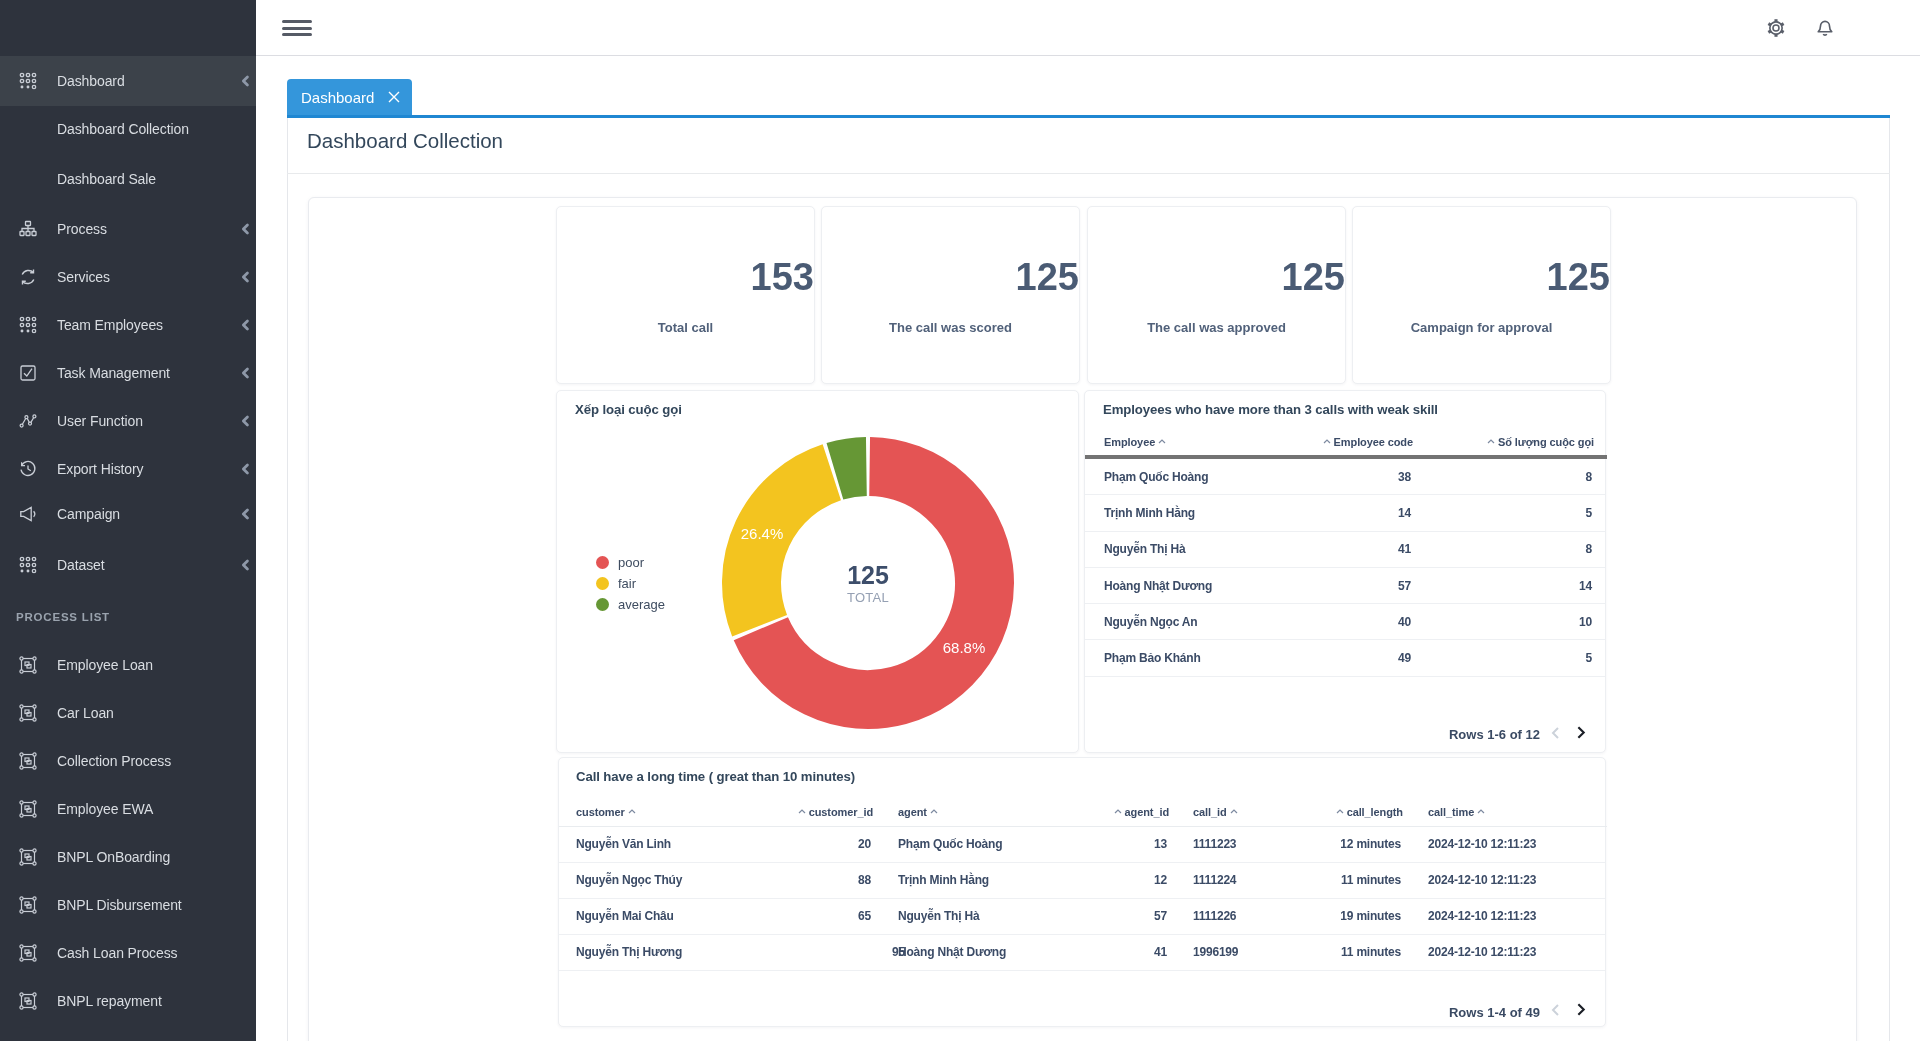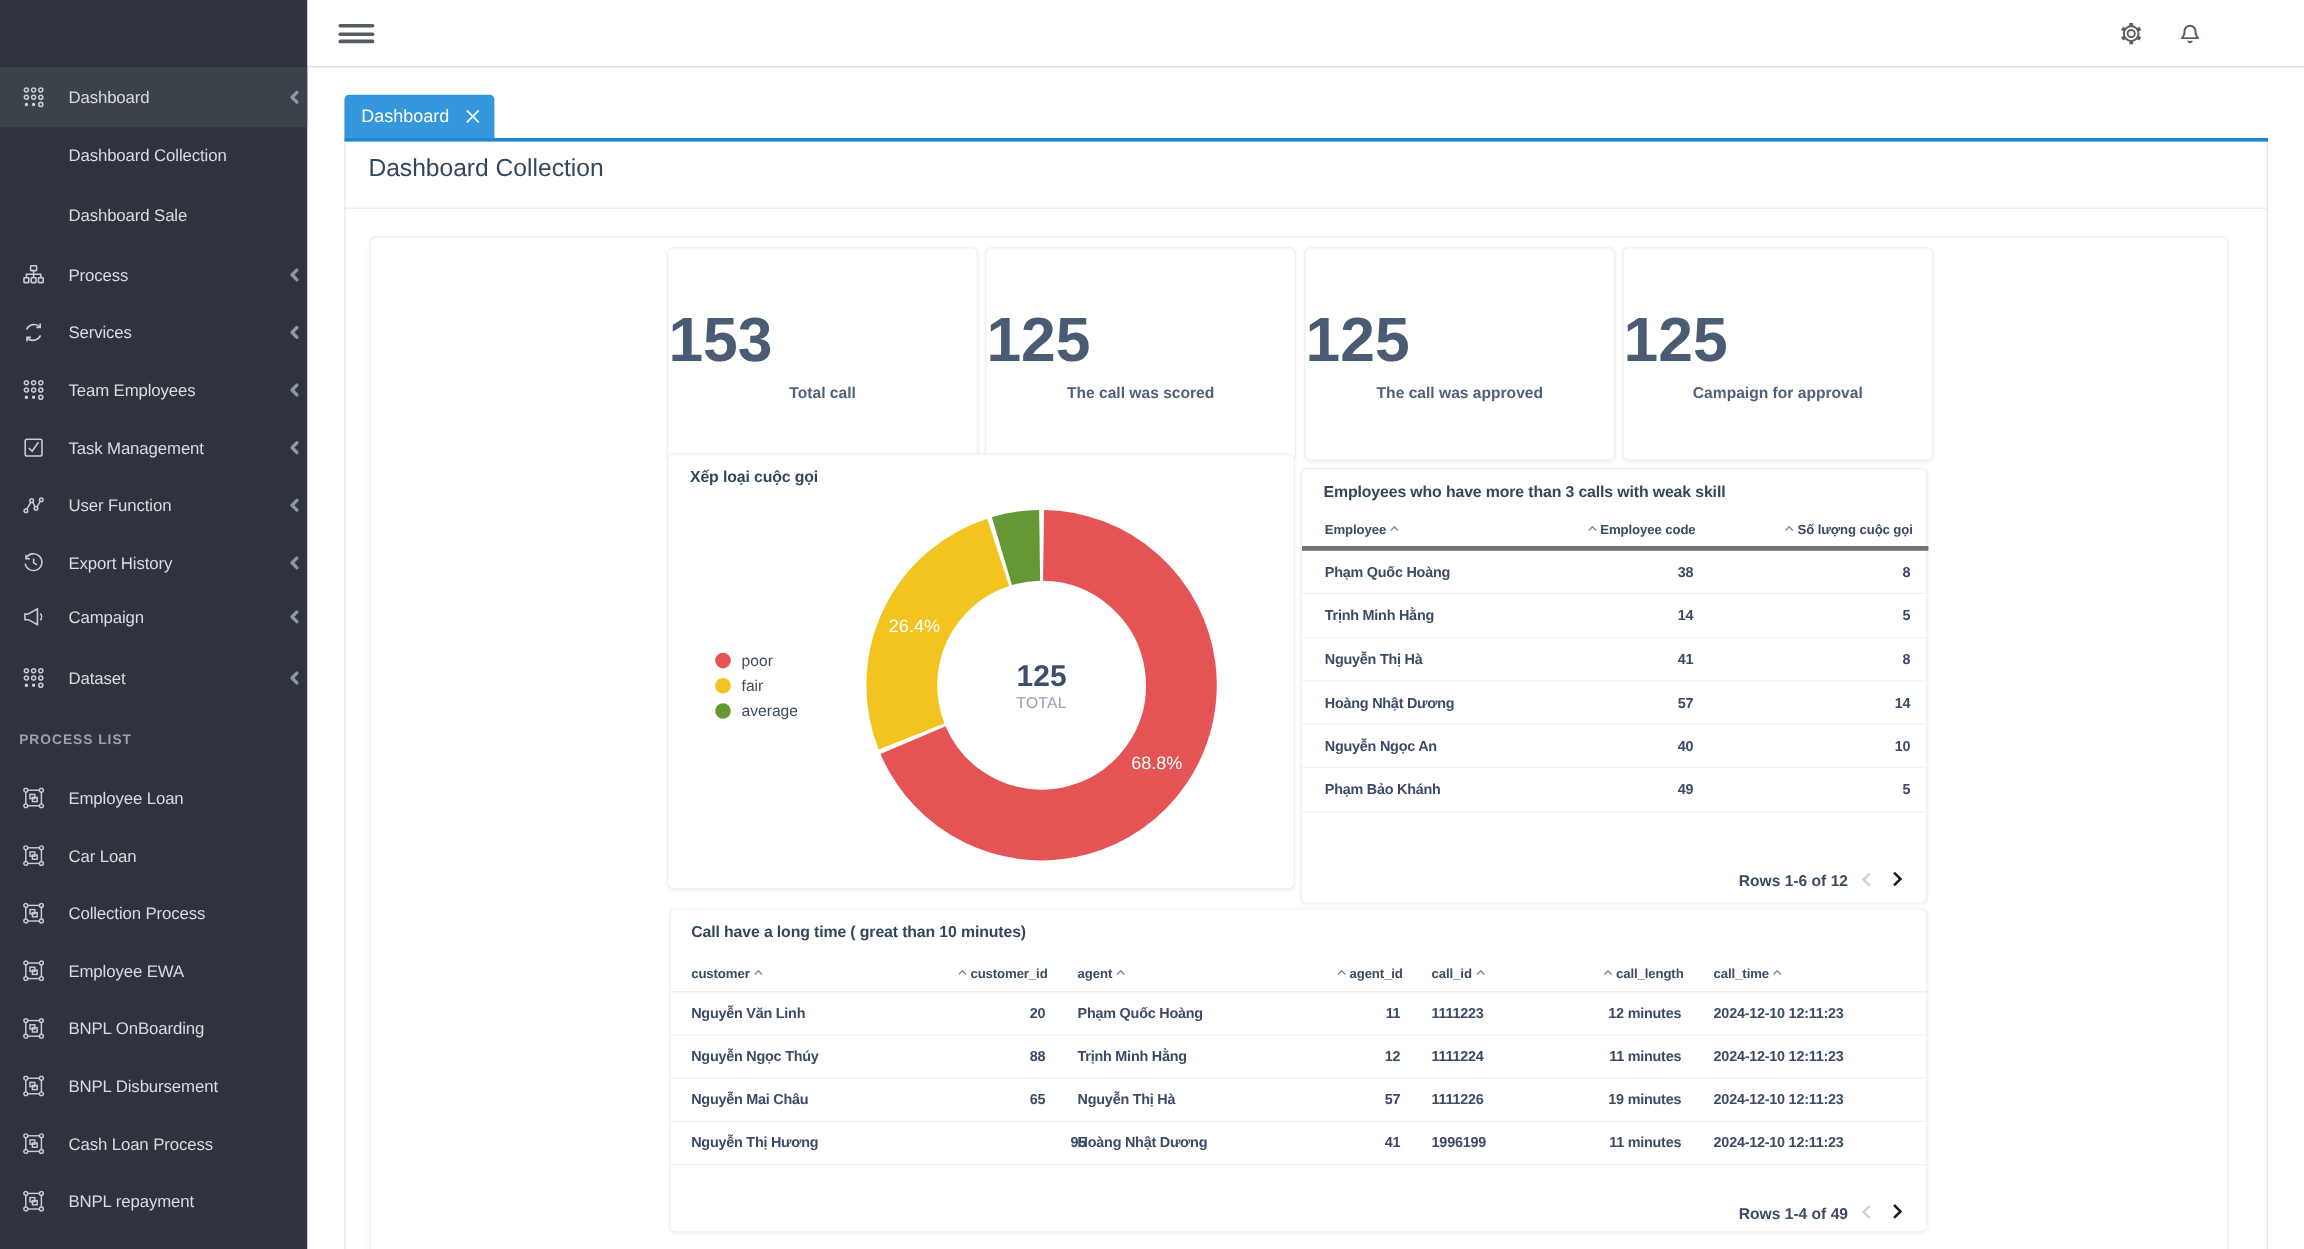--- a/index.html
+++ b/index.html
@@ -42,22 +42,22 @@
   border-bottom:1px solid #e8eaec; }
 #pagetitle h1 { position:absolute; left:20px; top:11px; font-size:20.5px;
   font-weight:500; color:#33475b; line-height:24px; }
 #bigpanel { position:absolute; left:308px; top:197px; width:1549px; height:900px;
   background:#fff; border:1px solid #e9ebef; border-radius:6px;
   box-shadow:0 1px 4px rgba(30,40,70,0.05); }
 
 
 .card { position:absolute; background:#fff; border:1px solid #edeff2;
   border-radius:5px; box-shadow:0 1px 3px rgba(30,40,70,0.05); }
-.statnum { position:absolute; left:0; width:100%; text-align:left; top:51px;
-  font-size:52px; font-weight:bold; color:#4a5b74; line-height:1; }
+.statnum { position:absolute; left:0; width:100%; text-align:right; top:51px;
+  font-size:38px; font-weight:bold; color:#4a5b74; line-height:1; }
 .statcap { position:absolute; left:0; width:100%; text-align:center; top:113px;
   font-size:13px; font-weight:bold; color:#51617a; }
 .ctitle { position:absolute; left:18px; top:11px; font-size:13.2px; font-weight:bold;
   color:#33475b; letter-spacing:-0.1px; }
 
 
 .thead-t { font-size:11px !important; color:#4c5b72; letter-spacing:-0.1px !important;}
 .trow { position:absolute; left:0; width:100%; border-bottom:1px solid #eef0f3; }
 .tcell { position:absolute; top:50%; transform:translateY(-50%); font-size:12px;
   font-weight:bold; color:#3b4b66; letter-spacing:-0.2px; white-space:nowrap; }
@@ -347,21 +347,21 @@
     <div class="card" style="left:1087px;top:206px;width:259px;height:178px;">
       <div class="statnum">125</div>
       <div class="statcap">The call was approved</div>
     </div>
     <div class="card" style="left:1352px;top:206px;width:259px;height:178px;">
       <div class="statnum">125</div>
       <div class="statcap">Campaign for approval</div>
     </div>
   </div>
 
-<div class="card" id="donutcard" style="left:556px;top:378px;width:523px;height:363px;">
+<div class="card" id="donutcard" style="left:556px;top:390px;width:523px;height:363px;">
   <div class="ctitle">Xếp loại cuộc gọi</div>
   <svg class="abs" style="left:0;top:0" width="523" height="363" viewBox="0 0 523 363">
     <path d="M 312.63 75.51 A 116.5 116.5 0 1 1 203.84 237.71" stroke="#e45454" stroke-width="59" fill="none"></path>
     <path d="M 202.61 234.70 A 116.5 116.5 0 0 1 274.81 81.26" stroke="#f3c41f" stroke-width="59" fill="none"></path>
     <path d="M 277.91 80.30 A 116.5 116.5 0 0 1 309.37 75.51" stroke="#669735" stroke-width="59" fill="none"></path>
     <text x="407" y="262" font-size="15" fill="#fff" text-anchor="middle">68.8%</text>
     <text x="205" y="148" font-size="15" fill="#fff" text-anchor="middle">26.4%</text>
     <text x="311" y="193" font-size="25" font-weight="bold" fill="#3d4e6b" text-anchor="middle">125</text>
     <text x="311" y="211" font-size="13" fill="#95a0b3" text-anchor="middle" letter-spacing="0.3">TOTAL</text>
   </svg>
@@ -460,21 +460,21 @@
         <span class="tcell thead-t" style="left:869px">call_time <svg class="caret" width="8" height="5" viewBox="0 0 8 5" fill="none" stroke="#7d8aa0" stroke-width="1.2">
             <path d="M1 4 L4 1 L7 4"></path>
           </svg></span>
       </div>
     </div>
   <div id="callrows">
       <div class="trow" style="top:69px;height:35.9px">
         <span class="tcell" style="left:17px">Nguyễn Văn Linh</span>
         <span class="tcell" style="right:734px">20</span>
         <span class="tcell" style="left:339px">Phạm Quốc Hoàng</span>
-        <span class="tcell" style="right:438px">11</span>
+        <span class="tcell" style="right:438px">13</span>
         <span class="tcell" style="left:634px">1111223</span>
         <span class="tcell" style="right:204px">12 minutes</span>
         <span class="tcell" style="left:869px">2024-12-10 12:11:23</span>
       </div>
       <div class="trow" style="top:104.9px;height:35.9px">
         <span class="tcell" style="left:17px">Nguyễn Ngọc Thúy</span>
         <span class="tcell" style="right:734px">88</span>
         <span class="tcell" style="left:339px">Trịnh Minh Hằng</span>
         <span class="tcell" style="right:438px">12</span>
         <span class="tcell" style="left:634px">1111224</span>

